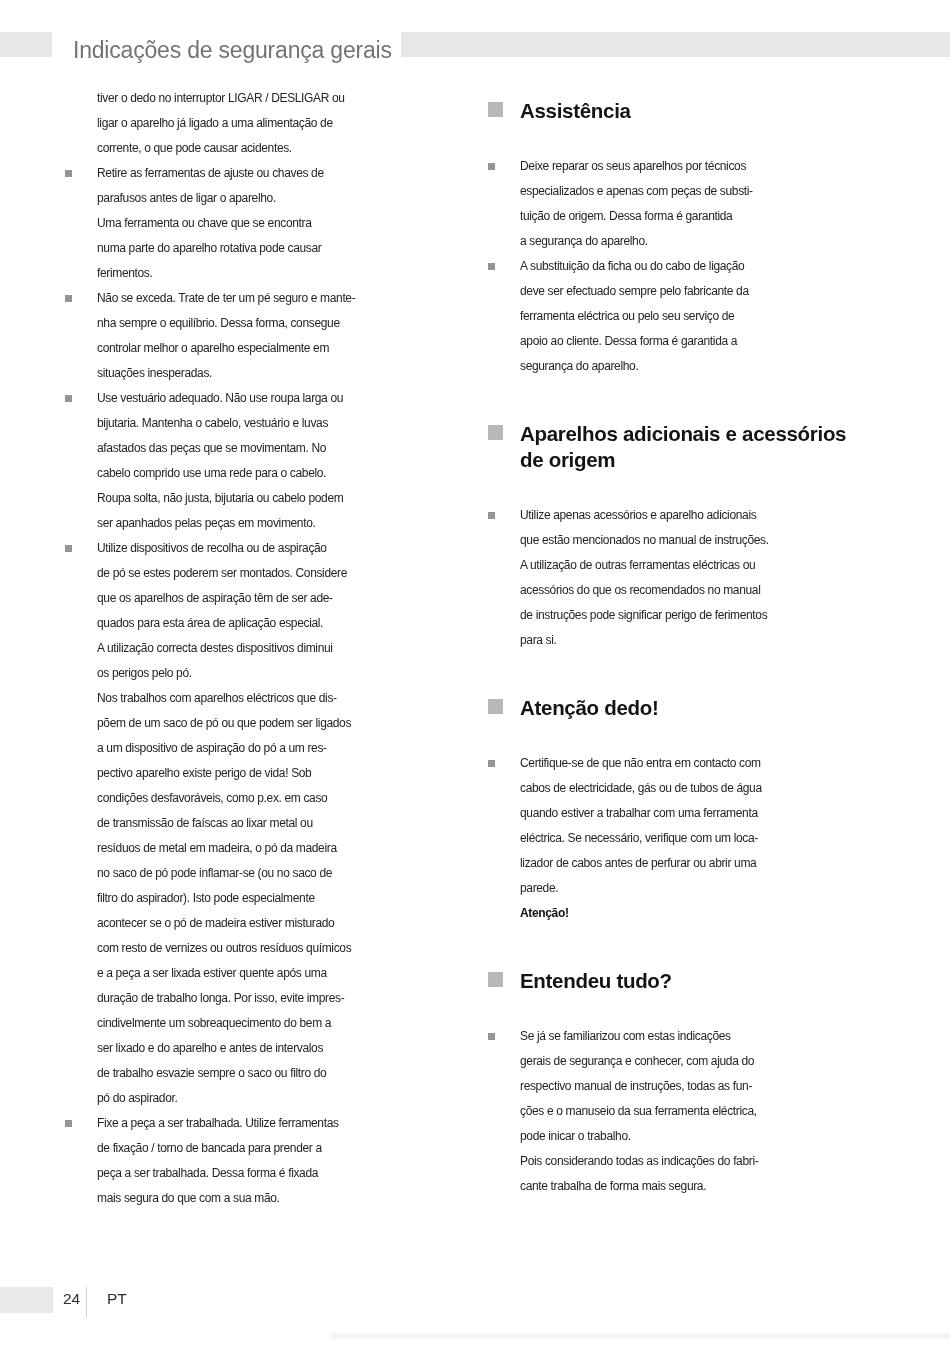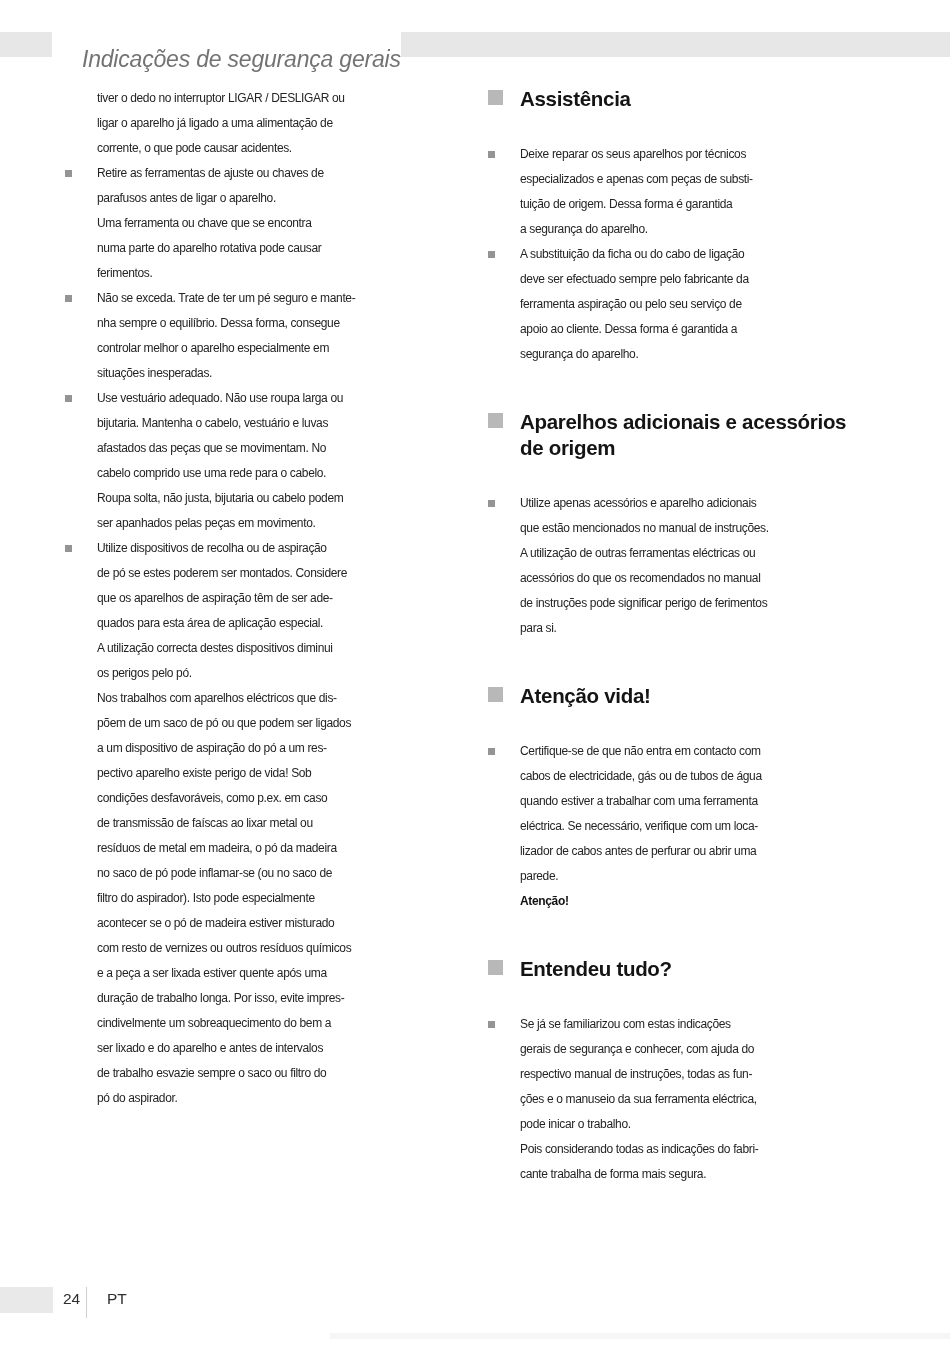--- a/index.html
+++ b/index.html
@@ -4,27 +4,27 @@
 <style>
   html,body{margin:0;padding:0;background:#fff;}
   .page{
     position:relative;width:950px;height:1348px;background:#ffffff;
     font-family:"Liberation Sans",sans-serif;color:#242424;overflow:hidden;
   }
   
   .hdr-sq{position:absolute;left:0;top:32px;width:52px;height:25px;background:#e7e7e7;}
   .hdr-band{position:absolute;left:401px;right:0;top:32px;height:25px;background:#e7e7e7;}
   .title{
-    position:absolute;left:65px;top:29px;margin:17px;
-    font-size:23px;font-weight:400;color:#737373;letter-spacing:-0.2px;white-space:pre;font-style:italic;
+    position:absolute;left:65px;top:29px;margin:8px;
+    font-size:23px;font-weight:400;color:#737373;letter-spacing:-0.2px;white-space:pre;
   }
   
   .columns{position:absolute;top:86px;left:65px;width:885px;display:flex;}
   .col-left{width:423px;flex:none;}
-  .col-right{flex:none;width:462px;}
+  .col-right{flex:none;width:462px;margin-top:12px;}
   .item{display:flex;}
   .bcell{width:32px;flex:none;}
   .sq{display:block;width:7px;height:7px;background:#949494;margin-top:9px;}
   .hsq{display:block;width:15px;height:15px;background:#b8b8b8;margin-top:4px;}
   .tcell{flex:1;min-width:0;}
   .txt{
     font-size:12px;line-height:25px;letter-spacing:-0.35px;
     white-space:pre;color:#242424;
   }
   .lead{font-weight:700;color:#111;}
@@ -124,20 +124,31 @@
 acontecer se o pó de madeira estiver misturado
 com resto de vernizes ou outros resíduos químicos
 e a peça a ser lixada estiver quente após uma
 duração de trabalho longa. Por isso, evite impres-
 cindivelmente um sobreaquecimento do bem a
 ser lixado e do aparelho e antes de intervalos
 de trabalho esvazie sempre o saco ou filtro do
 pó do aspirador.</div>
           </div>
         </div>
+        <div class="item">
+          <div class="bcell">
+            <span class="sq"></span>
+          </div>
+          <div class="tcell">
+            <div class="txt">Fixe a peça a ser trabalhada. Utilize ferramentas
+de fixação / torno de bancada para prender a
+peça a ser trabalhada. Dessa forma é fixada
+mais segura do que com a sua mão.</div>
+          </div>
+        </div>
       </section>
     <section class="col-right" id="right-col">
         <section class="sec">
           <div class="hrow">
             <div class="bcell">
               <span class="hsq"></span>
             </div>
             <h2>Assistência</h2>
           </div>
           <div class="item">
@@ -151,21 +162,21 @@
 a segurança do aparelho.</div>
             </div>
           </div>
           <div class="item">
             <div class="bcell">
               <span class="sq"></span>
             </div>
             <div class="tcell">
               <div class="txt">A substituição da ficha ou do cabo de ligação
 deve ser efectuado sempre pelo fabricante da
-ferramenta aspiração ou pelo seu serviço de
+ferramenta eléctrica ou pelo seu serviço de
 apoio ao cliente. Dessa forma é garantida a
 segurança do aparelho.</div>
             </div>
           </div>
         </section>
         <section class="sec">
           <div class="hrow">
             <div class="bcell">
               <span class="hsq"></span>
             </div>
@@ -184,21 +195,21 @@
 de instruções pode significar perigo de ferimentos
 para si.</div>
             </div>
           </div>
         </section>
         <section class="sec">
           <div class="hrow">
             <div class="bcell">
               <span class="hsq"></span>
             </div>
-            <h2>Atenção vida!</h2>
+            <h2>Atenção dedo!</h2>
           </div>
           <div class="item">
             <div class="bcell">
               <span class="sq"></span>
             </div>
             <div class="tcell">
               <div class="txt">Certifique-se de que não entra em contacto com
 cabos de electricidade, gás ou de tubos de água
 quando estiver a trabalhar com uma ferramenta
 eléctrica. Se necessário, verifique com um loca-

